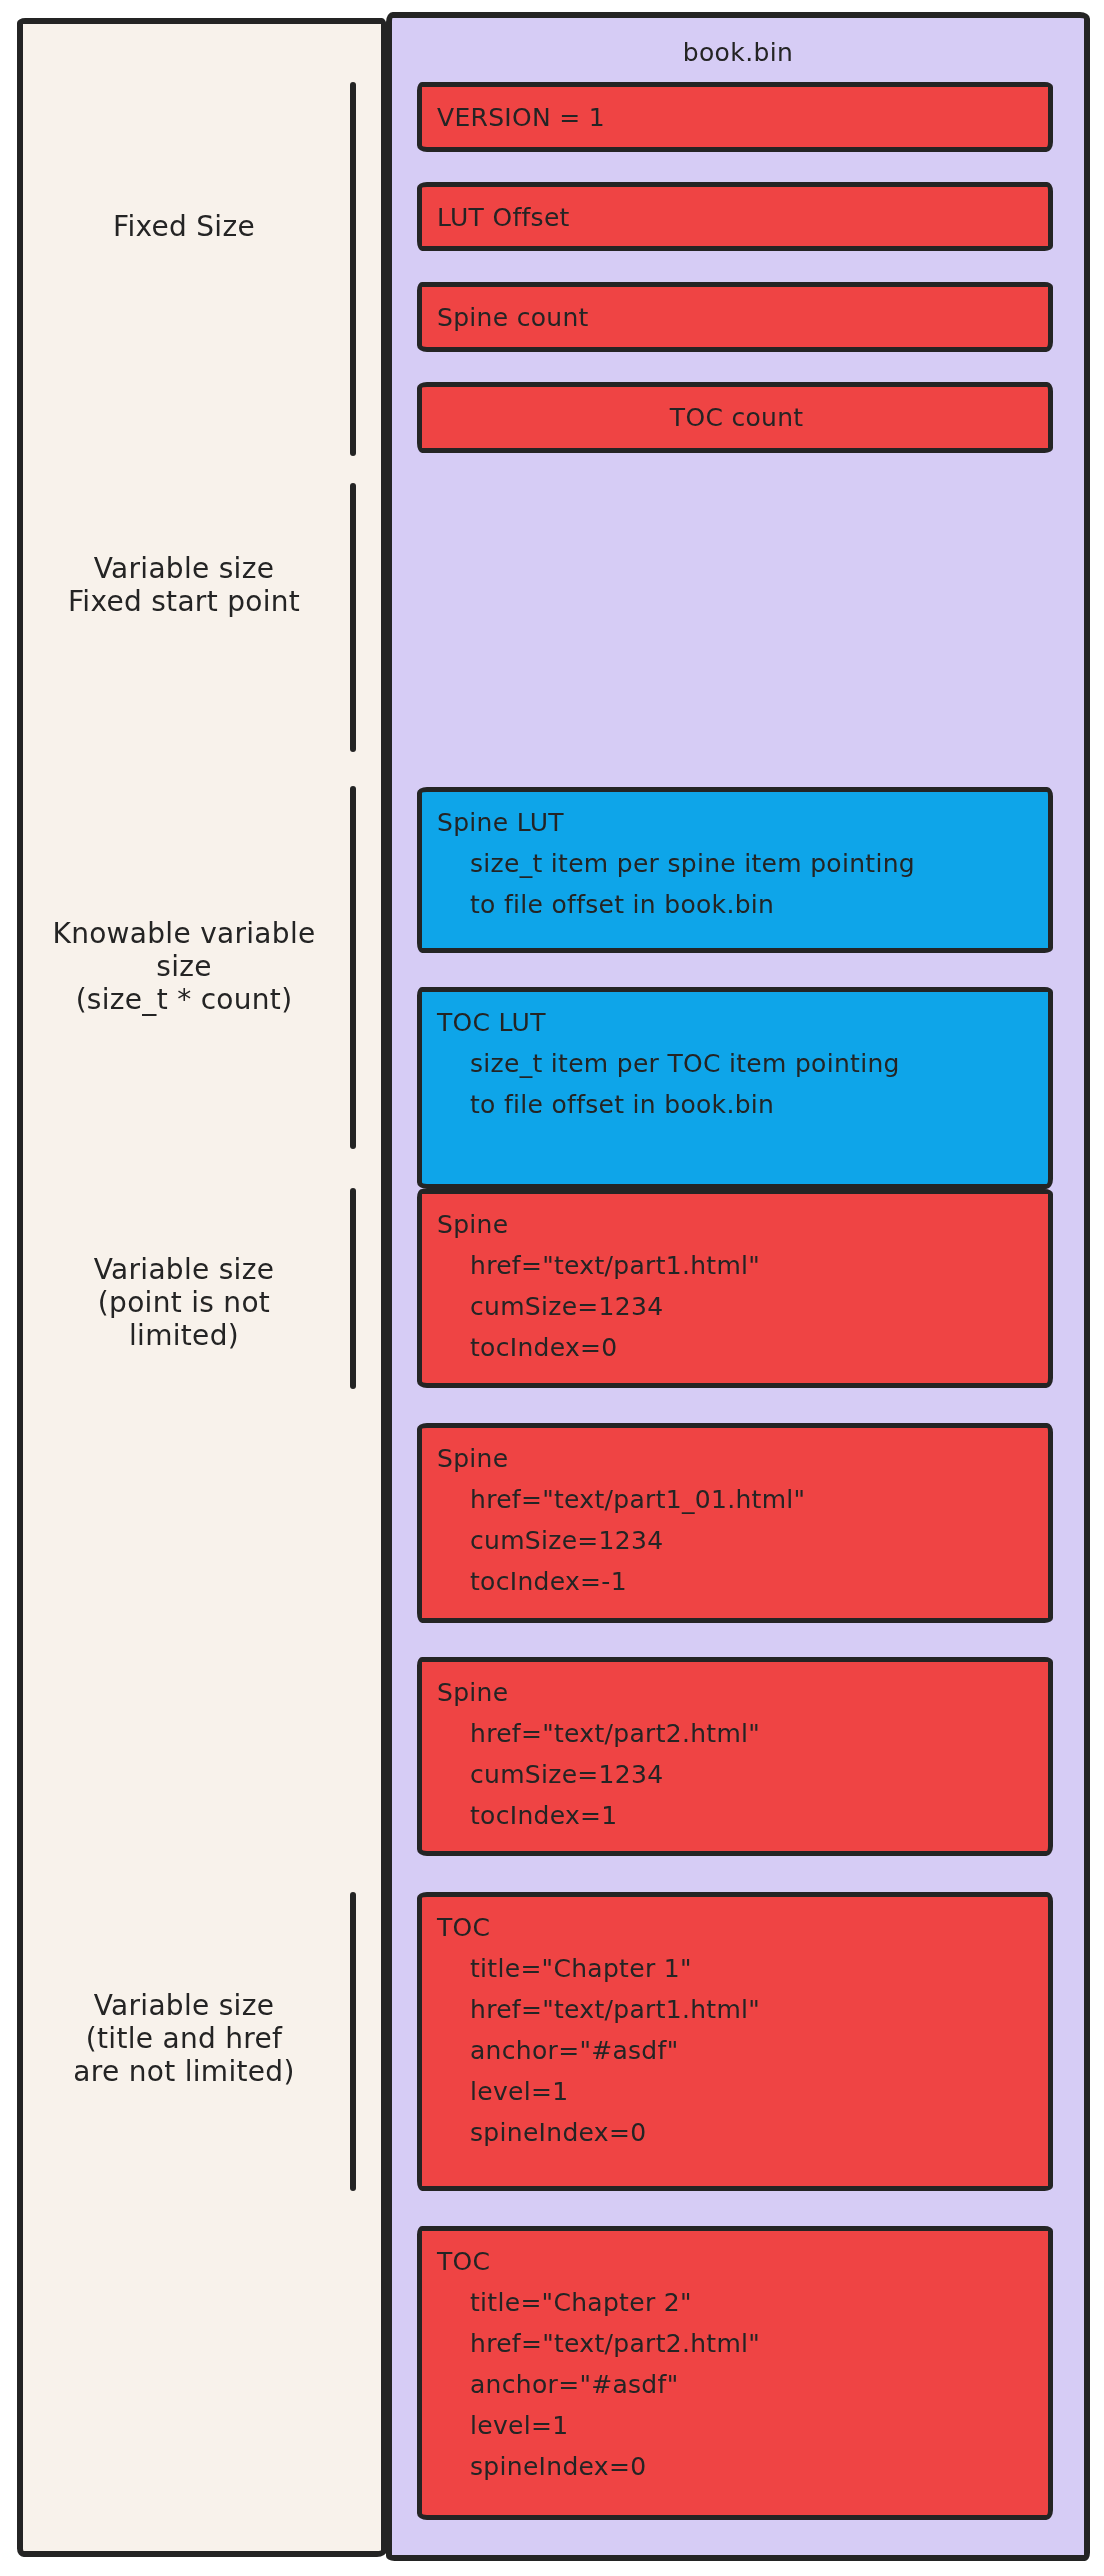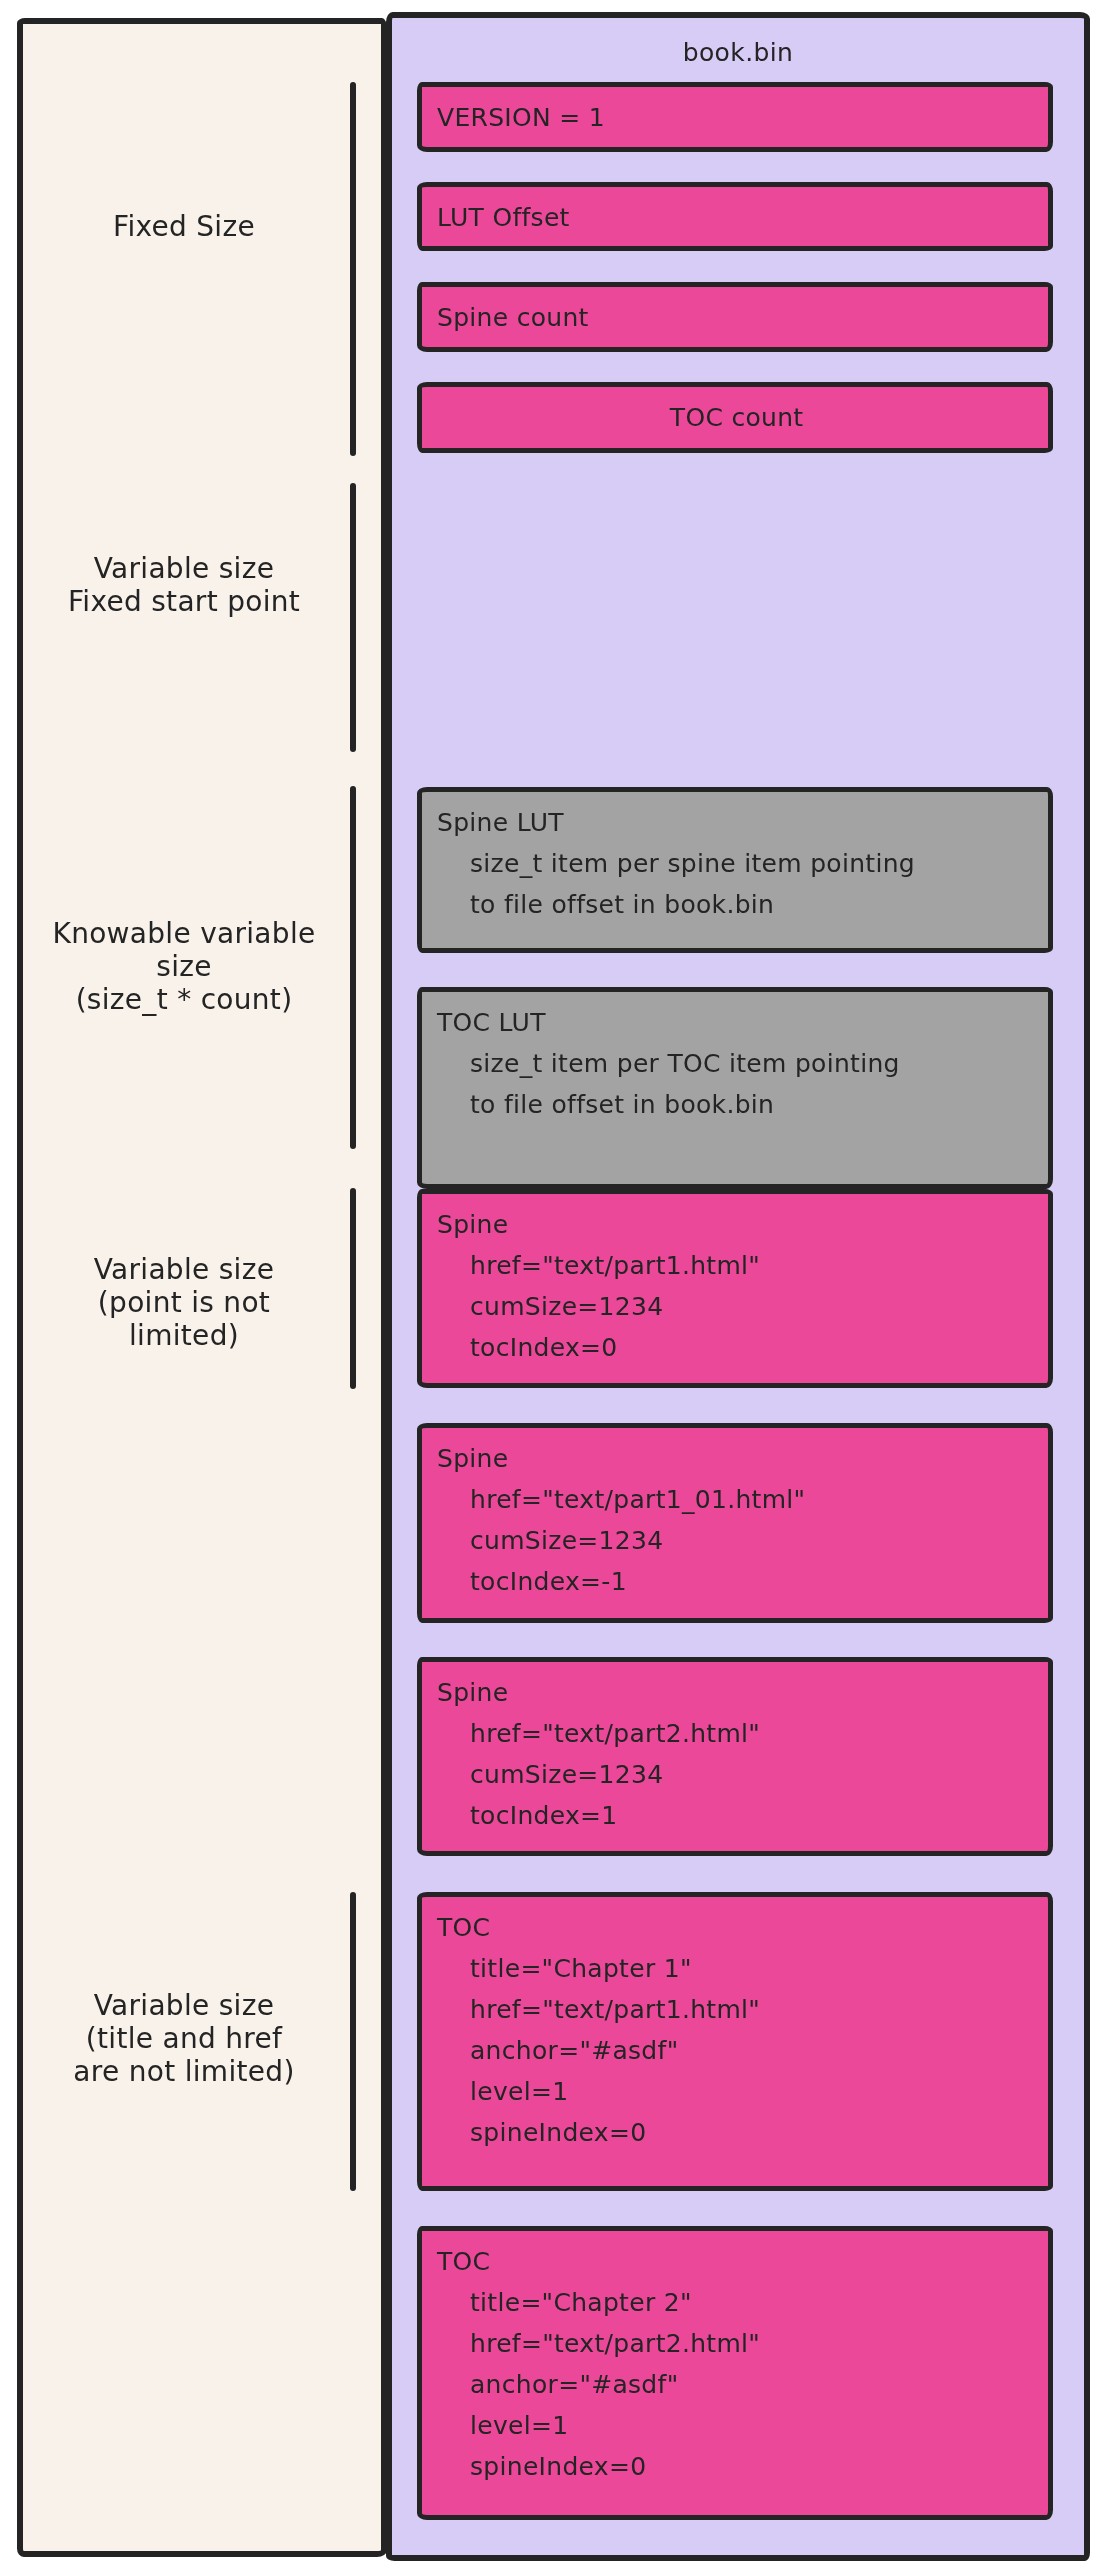--- a/index.html
+++ b/index.html
@@ -30,23 +30,23 @@
     position:absolute; left:25px; width:318px; text-align:center;
     font-size:28px; line-height:33px; letter-spacing:0.3px;
   }
   .box {
     position:absolute; left:417px; width:636px;
     border:5.9px solid #242424; padding:10px 11.7px 0 15px;
     font-size:25px; line-height:41px; letter-spacing:0.3px;
   }
   .b1 { border-radius:5px 8.4px 6.7px 10px / 8.4px 5px 10px 6.7px; }
   .b2 { border-radius:10px 5.9px 8.4px 5px / 5.9px 9.2px 5px 10px; }
-  .green  { background:#ec4899; }
+  .green  { background:#ef4444; }
   .yellow { background:#fae5a0; }
-  .blue   { background:#a3a3a3; }
+  .blue   { background:#0ea5e9; }
   .ln.i1 { padding-left:33px; }
   .ln.i2 { padding-left:64px; }
 </style>
 </head>
 <body>
 
 <div class="canvas">
 
   <div class="panel left"></div>
   <div class="panel right"></div>

